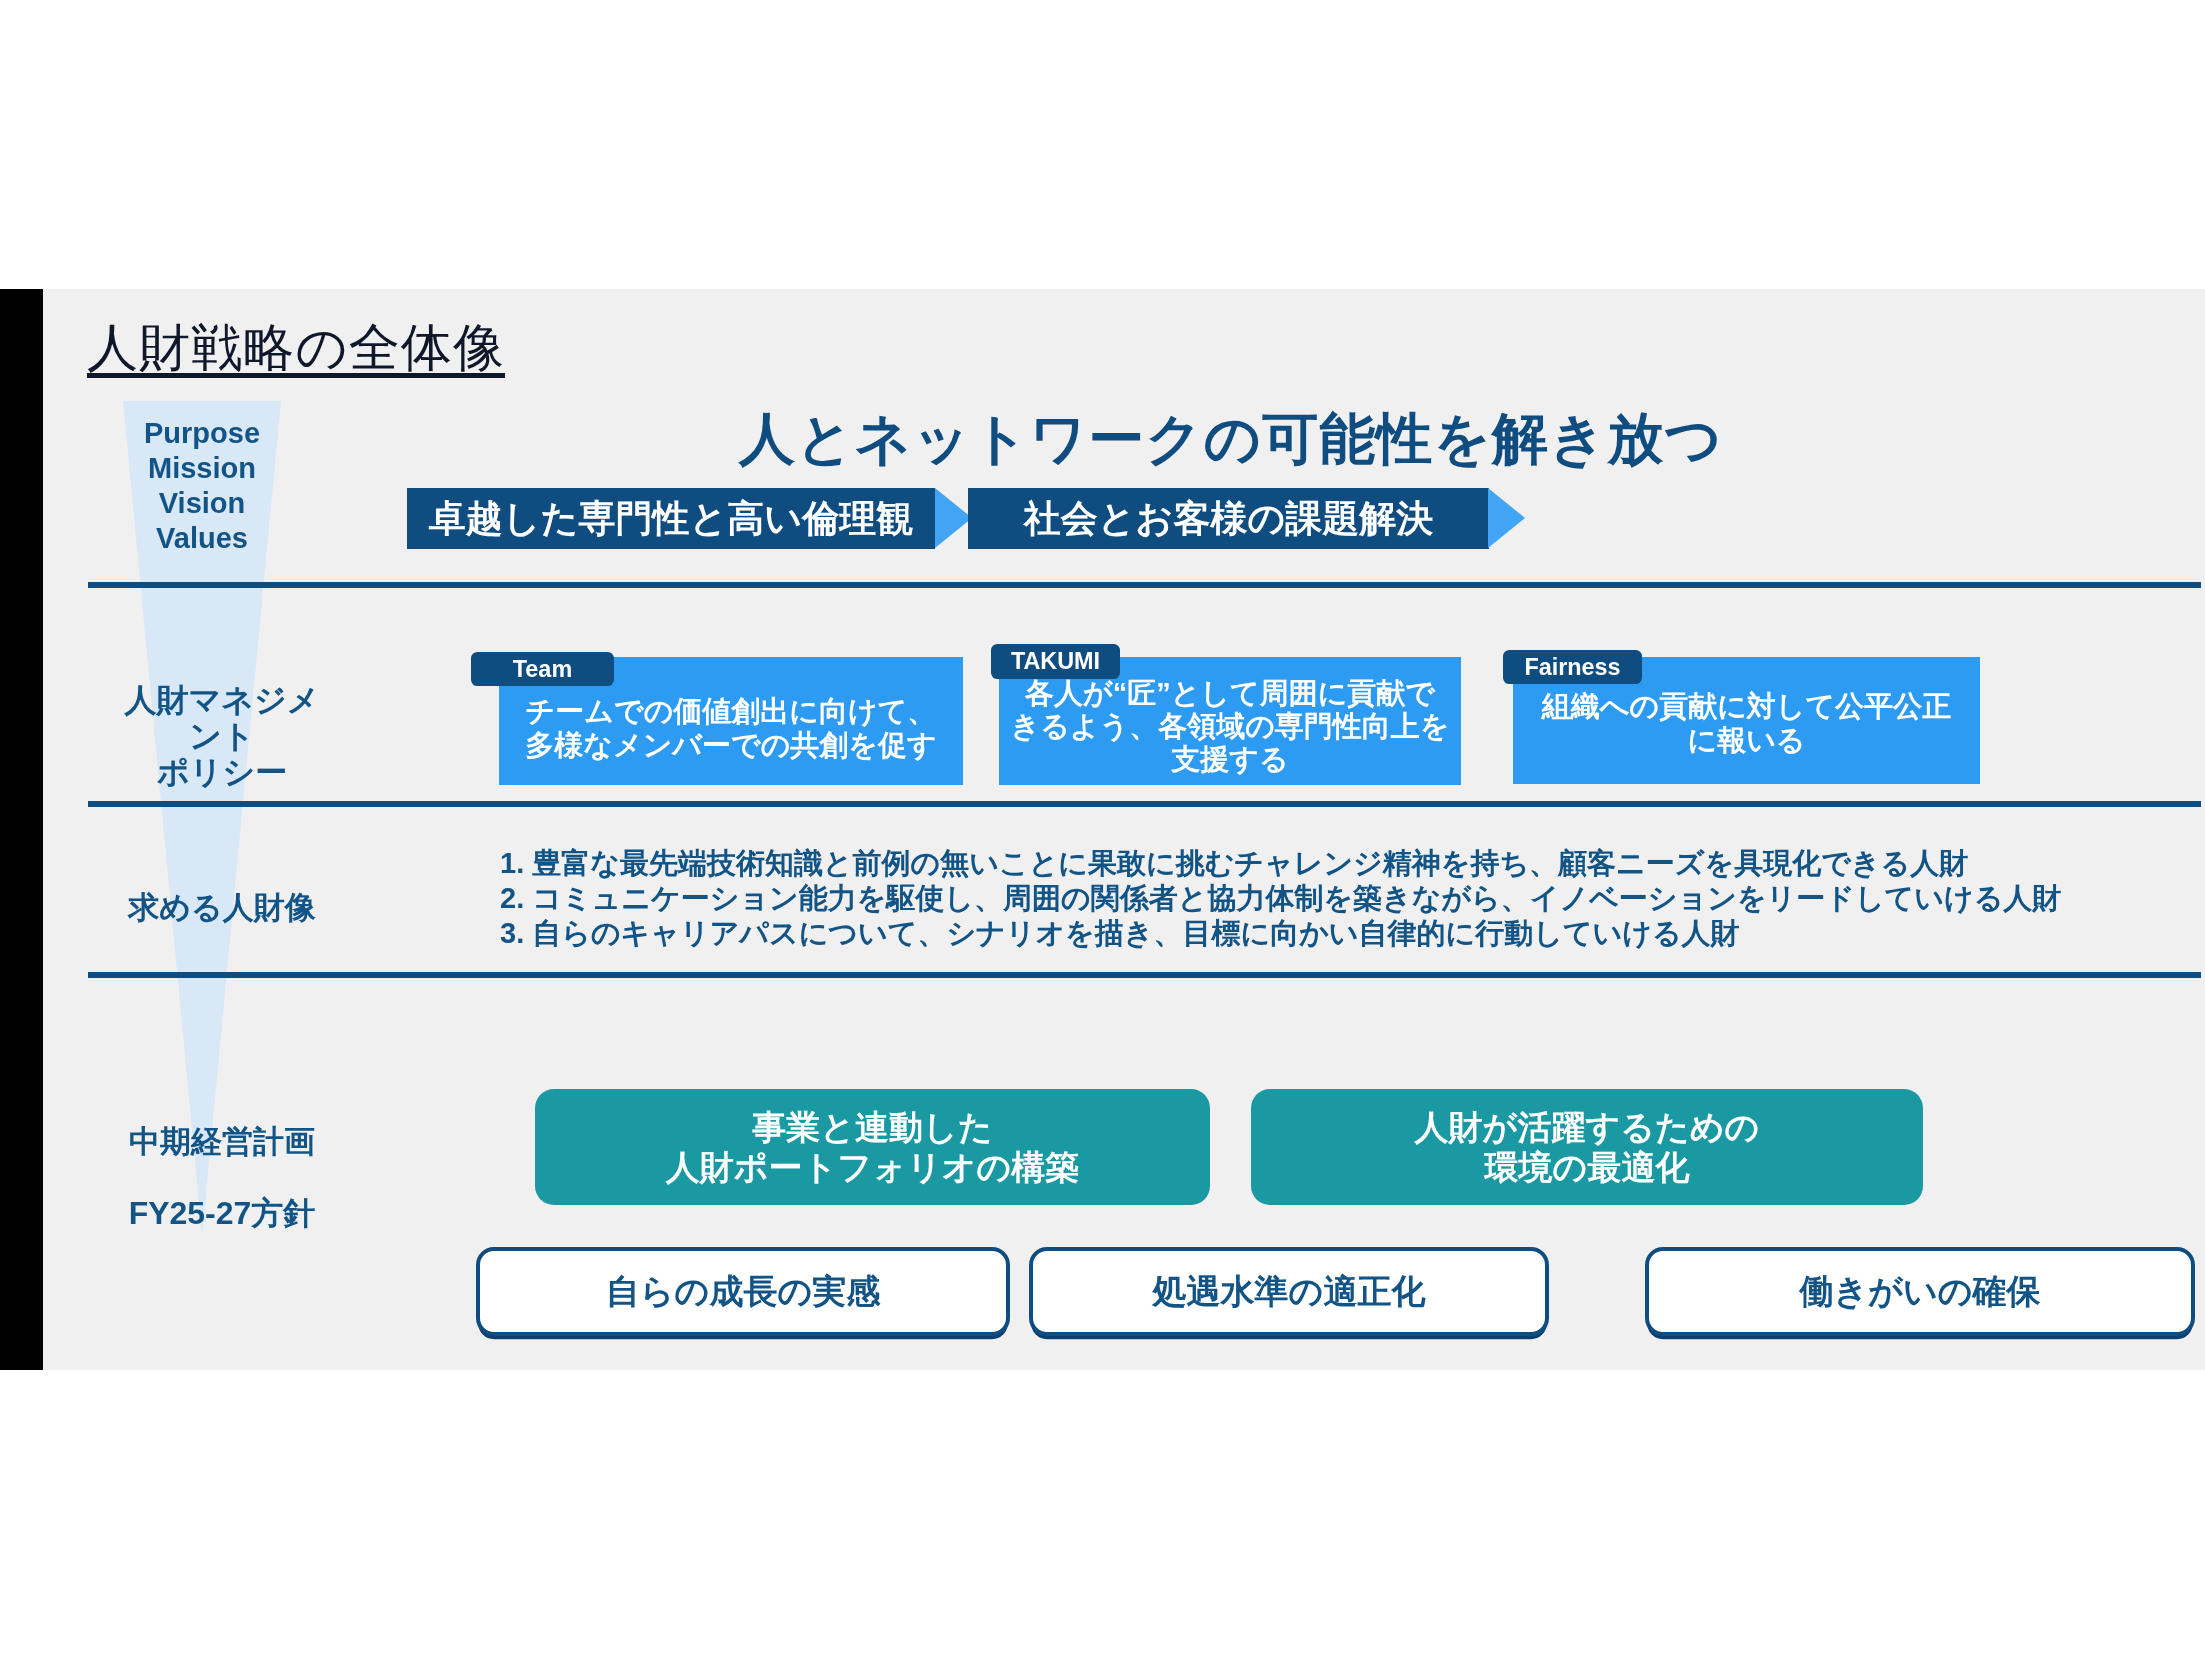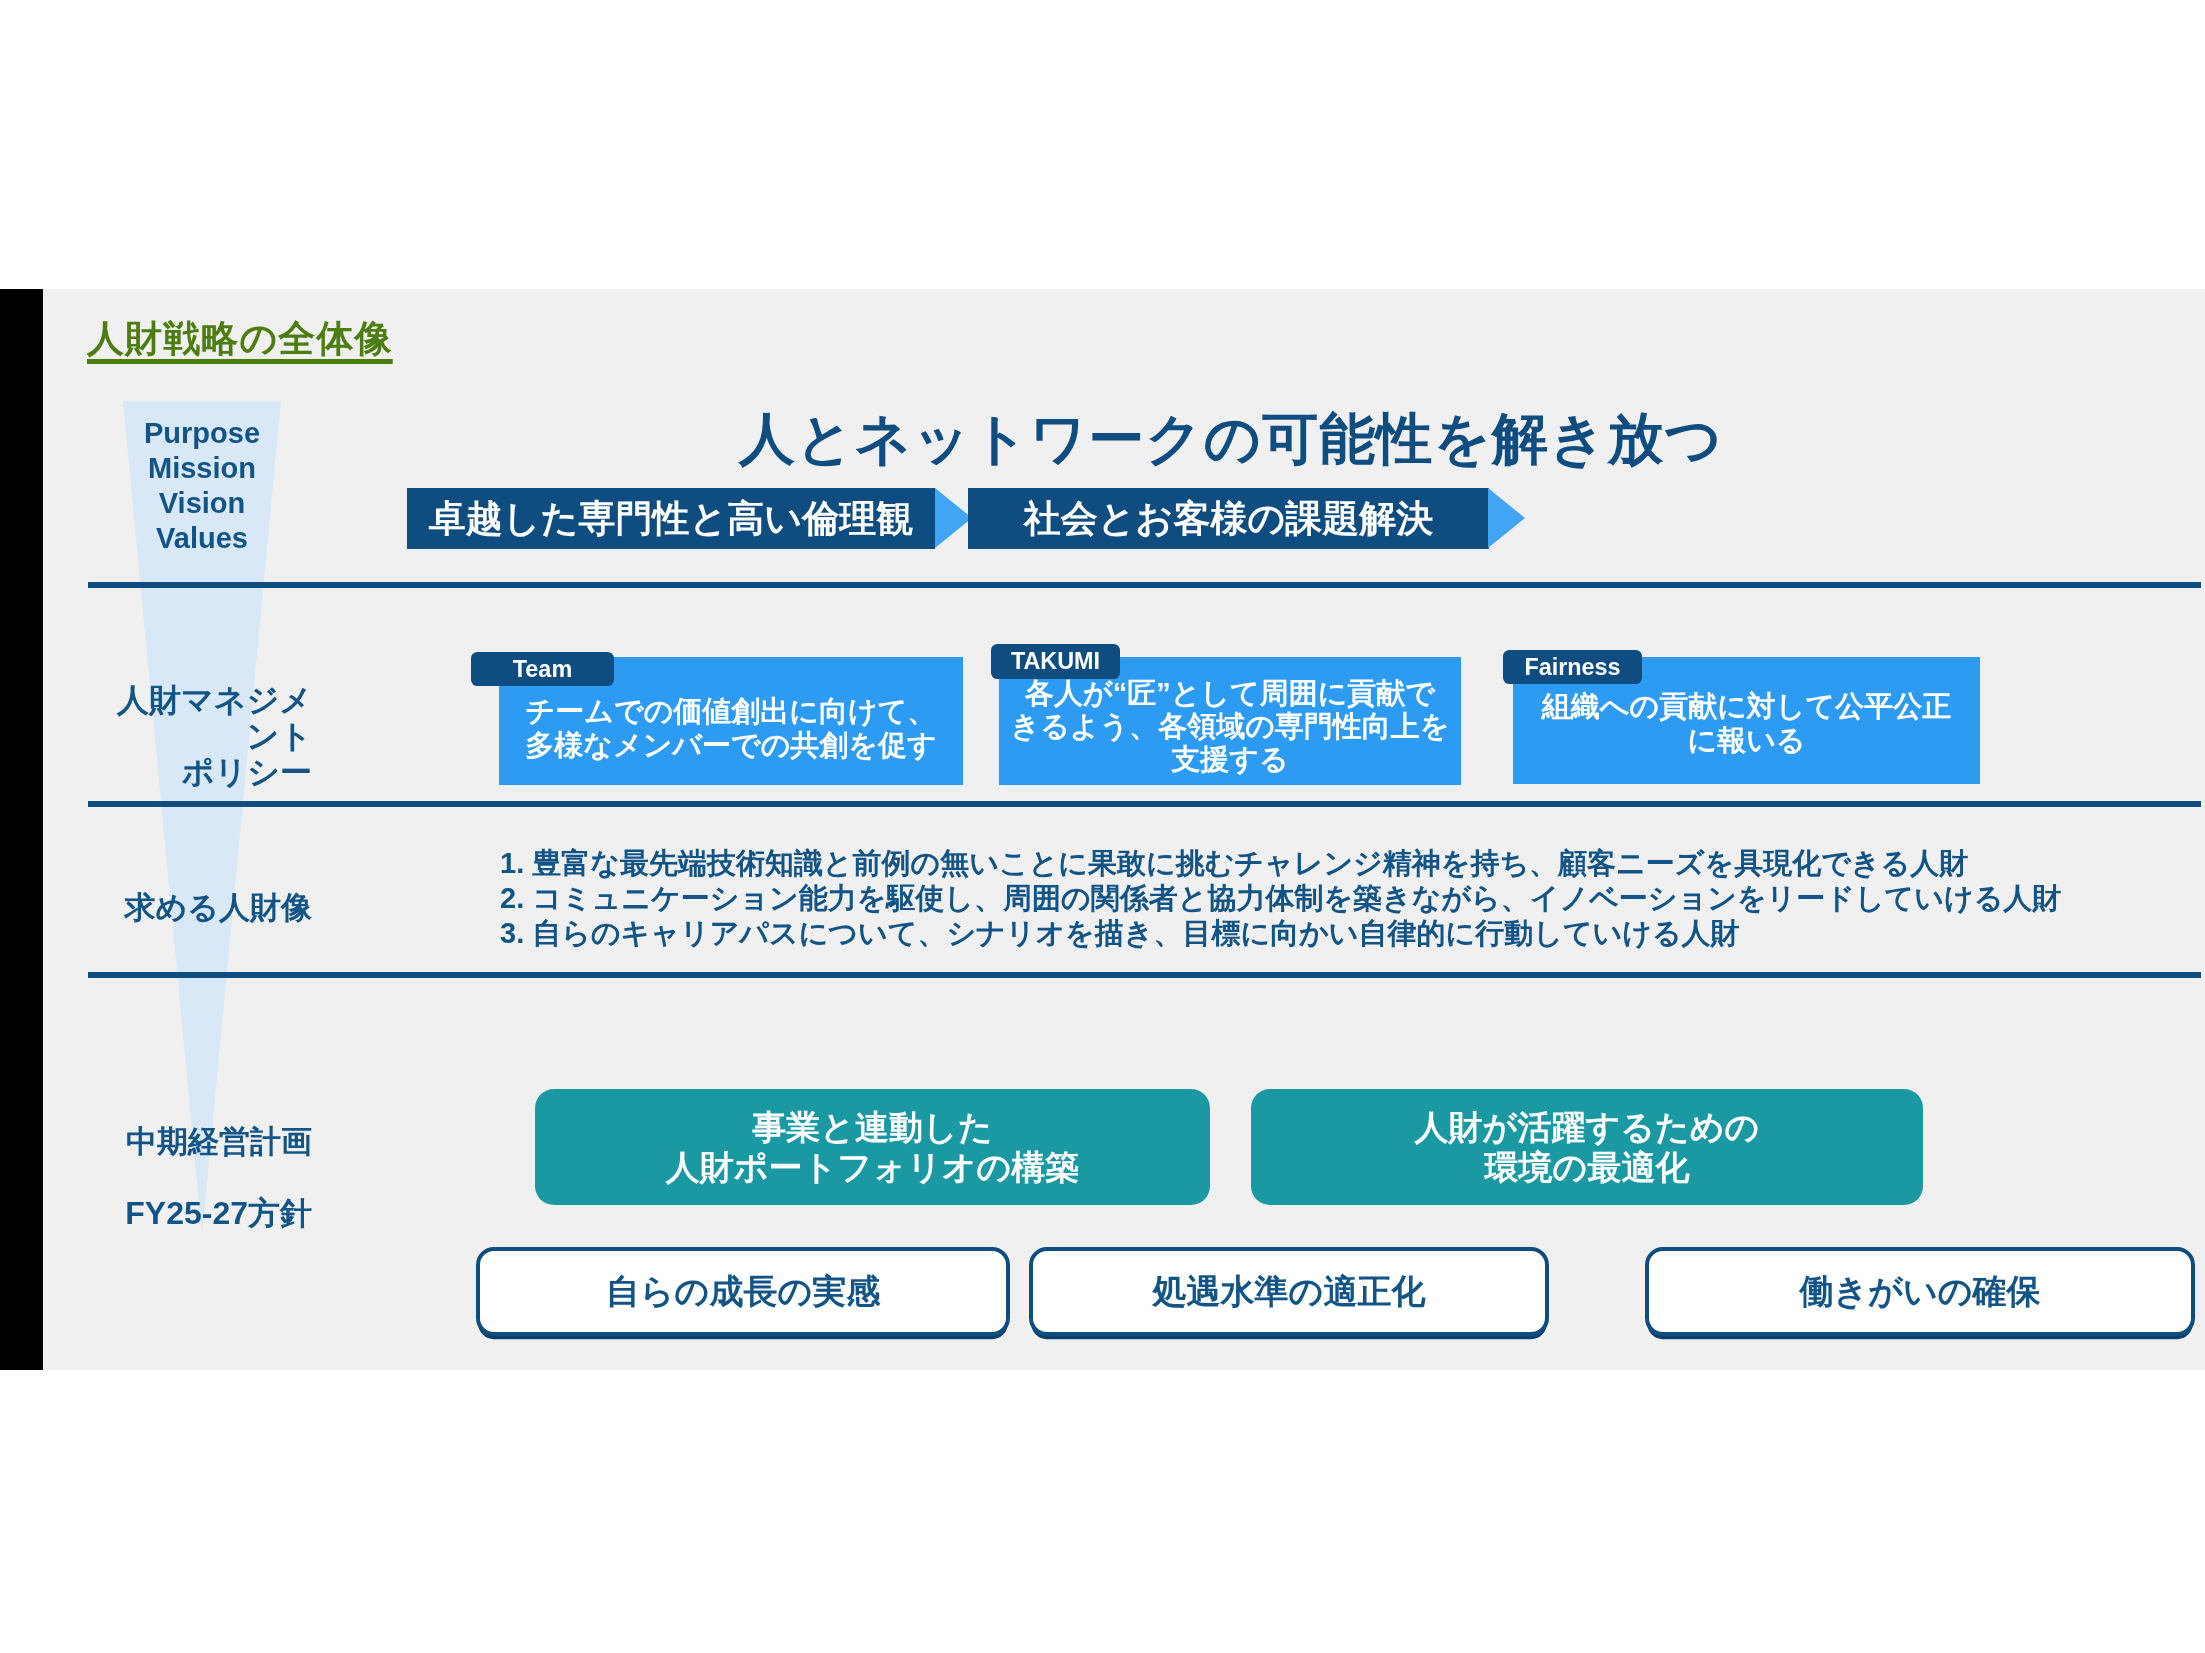--- a/index.html
+++ b/index.html
@@ -12,21 +12,21 @@
     --slide-bg:#f0f0f1;
   }
   *{box-sizing:border-box;margin:0;padding:0;}
   html,body{background:#ffffff;}
   body{font-family:"Liberation Sans","DejaVu Sans",sans-serif;}
   .canvas{position:relative;width:2205px;height:1654px;background:#ffffff;overflow:hidden;}
   .black-bar{position:absolute;left:0;top:289px;width:43px;height:1081px;background:#000;}
   .slide{position:absolute;left:43px;top:289px;width:2163px;height:1081px;background:var(--slide-bg);}
   .abs{position:absolute;}
 
-  .slide-title{left:44px;top:24.5px;font-size:37px;font-weight:700;color:#4d7c0f;
+  .slide-title{left:44px;top:24.5px;font-size:51px;font-weight:400;color:#0f172a;
     text-decoration:underline;text-decoration-thickness:4.8px;text-underline-offset:7.5px;letter-spacing:1.1px;}
 
   .funnel{left:80px;top:112px;width:158px;height:835px;background:var(--funnel-blue);
     clip-path:polygon(0 0,100% 0,50% 100%);}
 
   .pmvv{left:64px;top:127px;width:190px;text-align:center;font-size:29px;line-height:35px;
     font-weight:700;color:var(--text-blue);}
 
   .vision-headline{left:442px;top:113px;width:1492px;text-align:center;font-size:56px;
     font-weight:800;color:var(--navy);letter-spacing:1.1px;}
@@ -39,21 +39,21 @@
   .flow-arrow{top:199px;width:0;height:0;border-top:30px solid transparent;
     border-bottom:30px solid transparent;border-left:37px solid var(--arrow-blue);}
   .flow-arrow.a1{left:892px;}
   .flow-arrow.a2{left:1445px;}
 
   .divider{left:45px;width:2113px;height:5.9px;background:var(--navy);}
   .divider.d1{top:293px;}
   .divider.d2{top:512px;}
   .divider.d3{top:683px;}
 
-  .row-label{left:45px;width:224px;text-align:right;font-weight:700;color:var(--text-blue);}
+  .row-label{left:67px;width:224px;text-align:center;font-weight:700;color:var(--text-blue);}
   .row-label.policy{top:393px;font-size:32px;line-height:36px;}
   .row-label.ideal{top:598px;font-size:31px;}
   .row-label.mid1{top:832px;font-size:31px;}
   .row-label.mid2{top:903px;font-size:32px;}
 
   .tag{background:var(--navy);color:#fff;font-weight:700;font-size:23.4px;border-radius:6.4px;
     display:flex;align-items:center;justify-content:center;z-index:3;margin-top:16px;}
   .tag.team{left:428px;top:347px;width:143px;height:34px;}
   .tag.takumi{left:948px;top:339px;width:129px;height:35px;}
   .tag.fairness{left:1460px;top:345px;width:139px;height:34px;}

